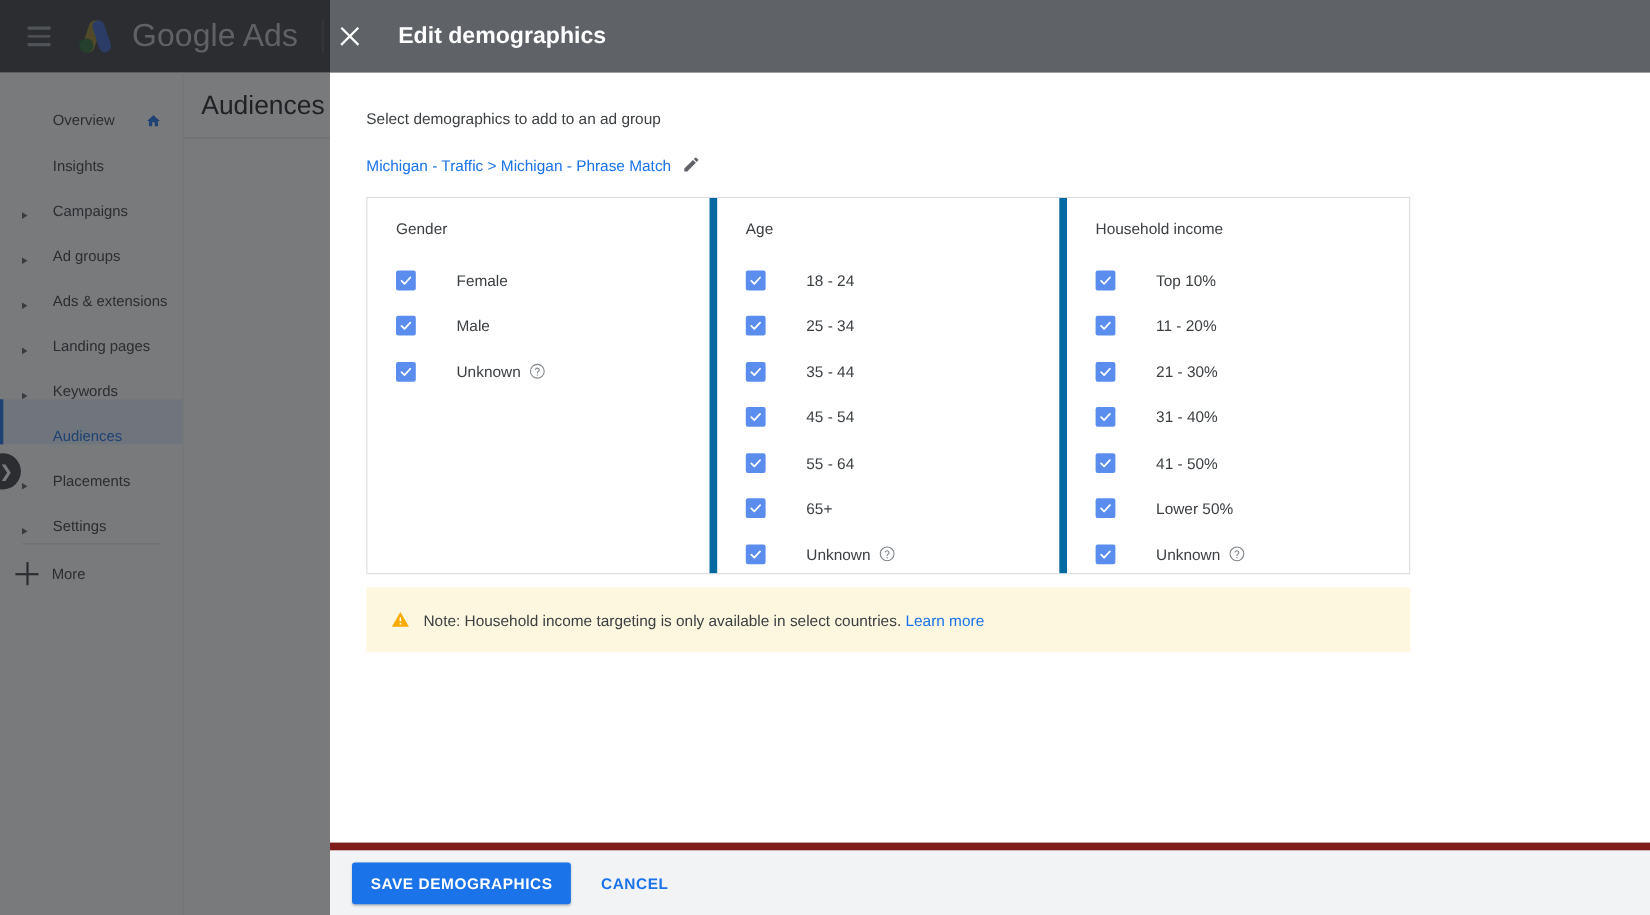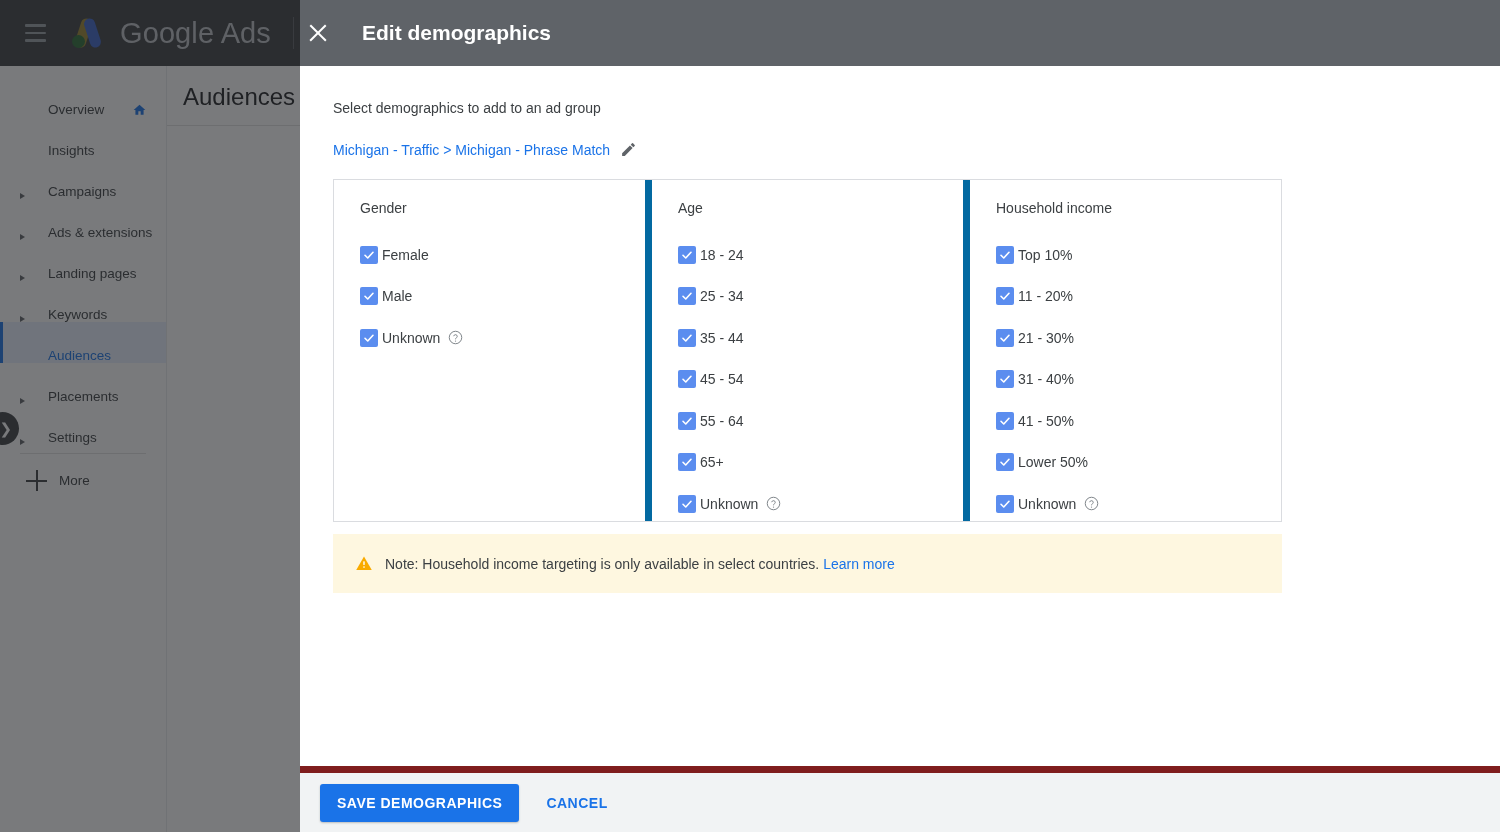--- a/index.html
+++ b/index.html
@@ -153,21 +153,21 @@
   .nav-sep {
     margin: 8px 20px 6px 20px;
     height: 1px;
     background: #e0e0e0;
   }
 
   .nav-more {
     height: 41px;
     display: flex;
     align-items: center;
-    padding-left: 26px;
+    padding-left: 14px;
     font-size: 13.5px;
     color: #3c4043;
     cursor: pointer;
   }
   .nav-more .plus {
     width: 22px; height: 22px;
     position: relative;
     margin-right: 11px;
   }
   .nav-more .plus::before,
@@ -340,21 +340,21 @@
     flex: 0 0 auto;
     cursor: pointer;
   }
   .chk svg {
     position: absolute;
     left: 2px; top: 3px;
     width: 14px; height: 12px;
   }
 
   .chk-label {
-    margin-left: 4px;
+    margin-left: 37px;
     font-size: 14px;
     color: #3c4043;
     white-space: nowrap;
   }
 
   .help-icon {
     margin-left: 8px;
     width: 15px; height: 15px;
     color: #80868b;
     flex: 0 0 auto;
@@ -457,20 +457,24 @@
         </div>
         <div class="nav-item">
           <span>Insights</span>
         </div>
         <div class="nav-item">
           <span class="caret"></span>
           <span>Campaigns</span>
         </div>
         <div class="nav-item">
           <span class="caret"></span>
+          <span>Ad groups</span>
+        </div>
+        <div class="nav-item">
+          <span class="caret"></span>
           <span>Ads &amp; extensions</span>
         </div>
         <div class="nav-item">
           <span class="caret"></span>
           <span>Landing pages</span>
         </div>
         <div class="nav-item">
           <span class="caret"></span>
           <span>Keywords</span>
         </div>

